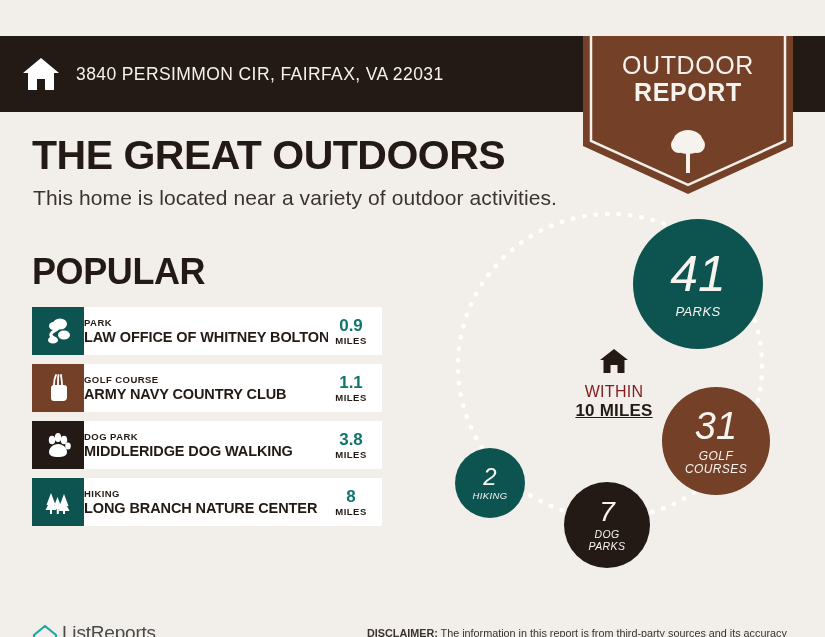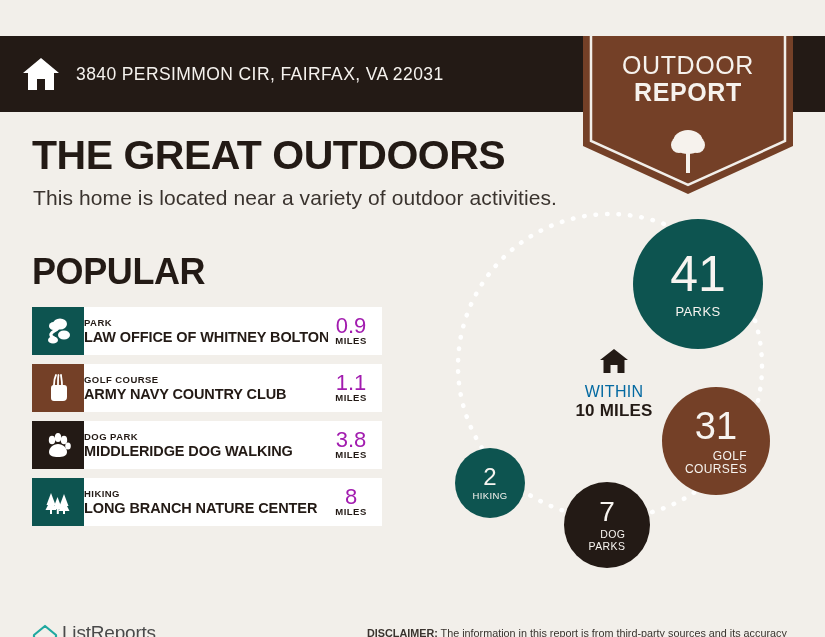--- a/index.html
+++ b/index.html
@@ -59,29 +59,29 @@
   .row-body {
     flex: 1 1 auto; display: flex; flex-direction: column; justify-content: center;
     overflow: hidden;
   }
   .row-cat { font-size: 9.5px; font-weight: bold; color: #231a15; letter-spacing: 0.45px; line-height: 12px; }
   .row-name { font-size: 14.5px; font-weight: bold; color: #231a15; letter-spacing: -0.1px; line-height: 17px; white-space: nowrap; }
   .row-dist {
     flex: none; width: 54px; padding-right: 8px; text-align: center;
     display: flex; flex-direction: column; justify-content: center; align-items: center;
   }
-  .row-num { font-size: 22px; font-weight: normal; color: #a21caf; line-height: 18px; }
+  .row-num { font-size: 17px; font-weight: bold; color: #0f766e; line-height: 18px; }
   .row-unit { font-size: 9.5px; font-weight: bold; color: #231a15; letter-spacing: 0.5px; }
 
   
   .viz { position: absolute; left: 420px; top: 165px; width: 400px; height: 400px; }
   .orbit { position: absolute; left: 0; top: 0; }
   .bubble {
     position: absolute; border-radius: 50%; display: flex; flex-direction: column;
-    align-items: center; justify-content: center; color: #f7f4f0; text-align: right;
+    align-items: center; justify-content: center; color: #f7f4f0; text-align: center; font-style: italic;
   }
   .bubble .num { font-weight: 300; line-height: 1; }
   .bubble .lbl { font-weight: 400; line-height: 1.05; letter-spacing: 0.4px; }
 
   .b-parks { left: 213px; top: 18px; width: 130px; height: 130px; background: #0d5450; }
   .b-parks .num { font-size: 50px; margin-bottom: 6px; }
   .b-parks .lbl { font-size: 13px; }
 
   .b-golf { left: 242px; top: 186px; width: 108px; height: 108px; background: #744027; }
   .b-golf .num { font-size: 38px; margin-bottom: 5px; }
@@ -93,22 +93,22 @@
 
   .b-hiking { left: 35px; top: 247px; width: 70px; height: 70px; background: #0d5450; }
   .b-hiking .num { font-size: 24px; margin-bottom: 2px; }
   .b-hiking .lbl { font-size: 9.5px; }
 
   .center-mark {
     position: absolute; left: 114px; top: 147px; width: 160px;
     display: flex; flex-direction: column; align-items: center;
   }
   .center-mark svg { width: 30px; height: 26px; margin-bottom: 8px; }
-  .center-l1 { font-size: 16px; color: #0369a1; letter-spacing: 0.3px; line-height: 19px; }
-  .center-l2 { font-size: 17px; font-weight: bold; color: #231a15; letter-spacing: 0.2px; line-height: 20px; }
+  .center-l1 { font-size: 16px; color: #7f1d1d; letter-spacing: 0.3px; line-height: 19px; }
+  .center-l2 { font-size: 17px; font-weight: bold; color: #231a15; letter-spacing: 0.2px; line-height: 20px; text-decoration: underline; }
 
   
   .lr-logo { position: absolute; left: 32px; top: 586px; display: flex; align-items: flex-end; }
   .lr-logo svg { width: 26px; height: 22px; margin-right: 4px; }
   .lr-name { font-size: 19px; color: #4a4a4a; letter-spacing: -0.2px; }
 
   .bright {
     position: absolute; left: 0; top: 602px; width: 100px; height: 35px;
     background: #5e5e5e; display: flex; align-items: center; padding-left: 9px; z-index: 6;
   }

